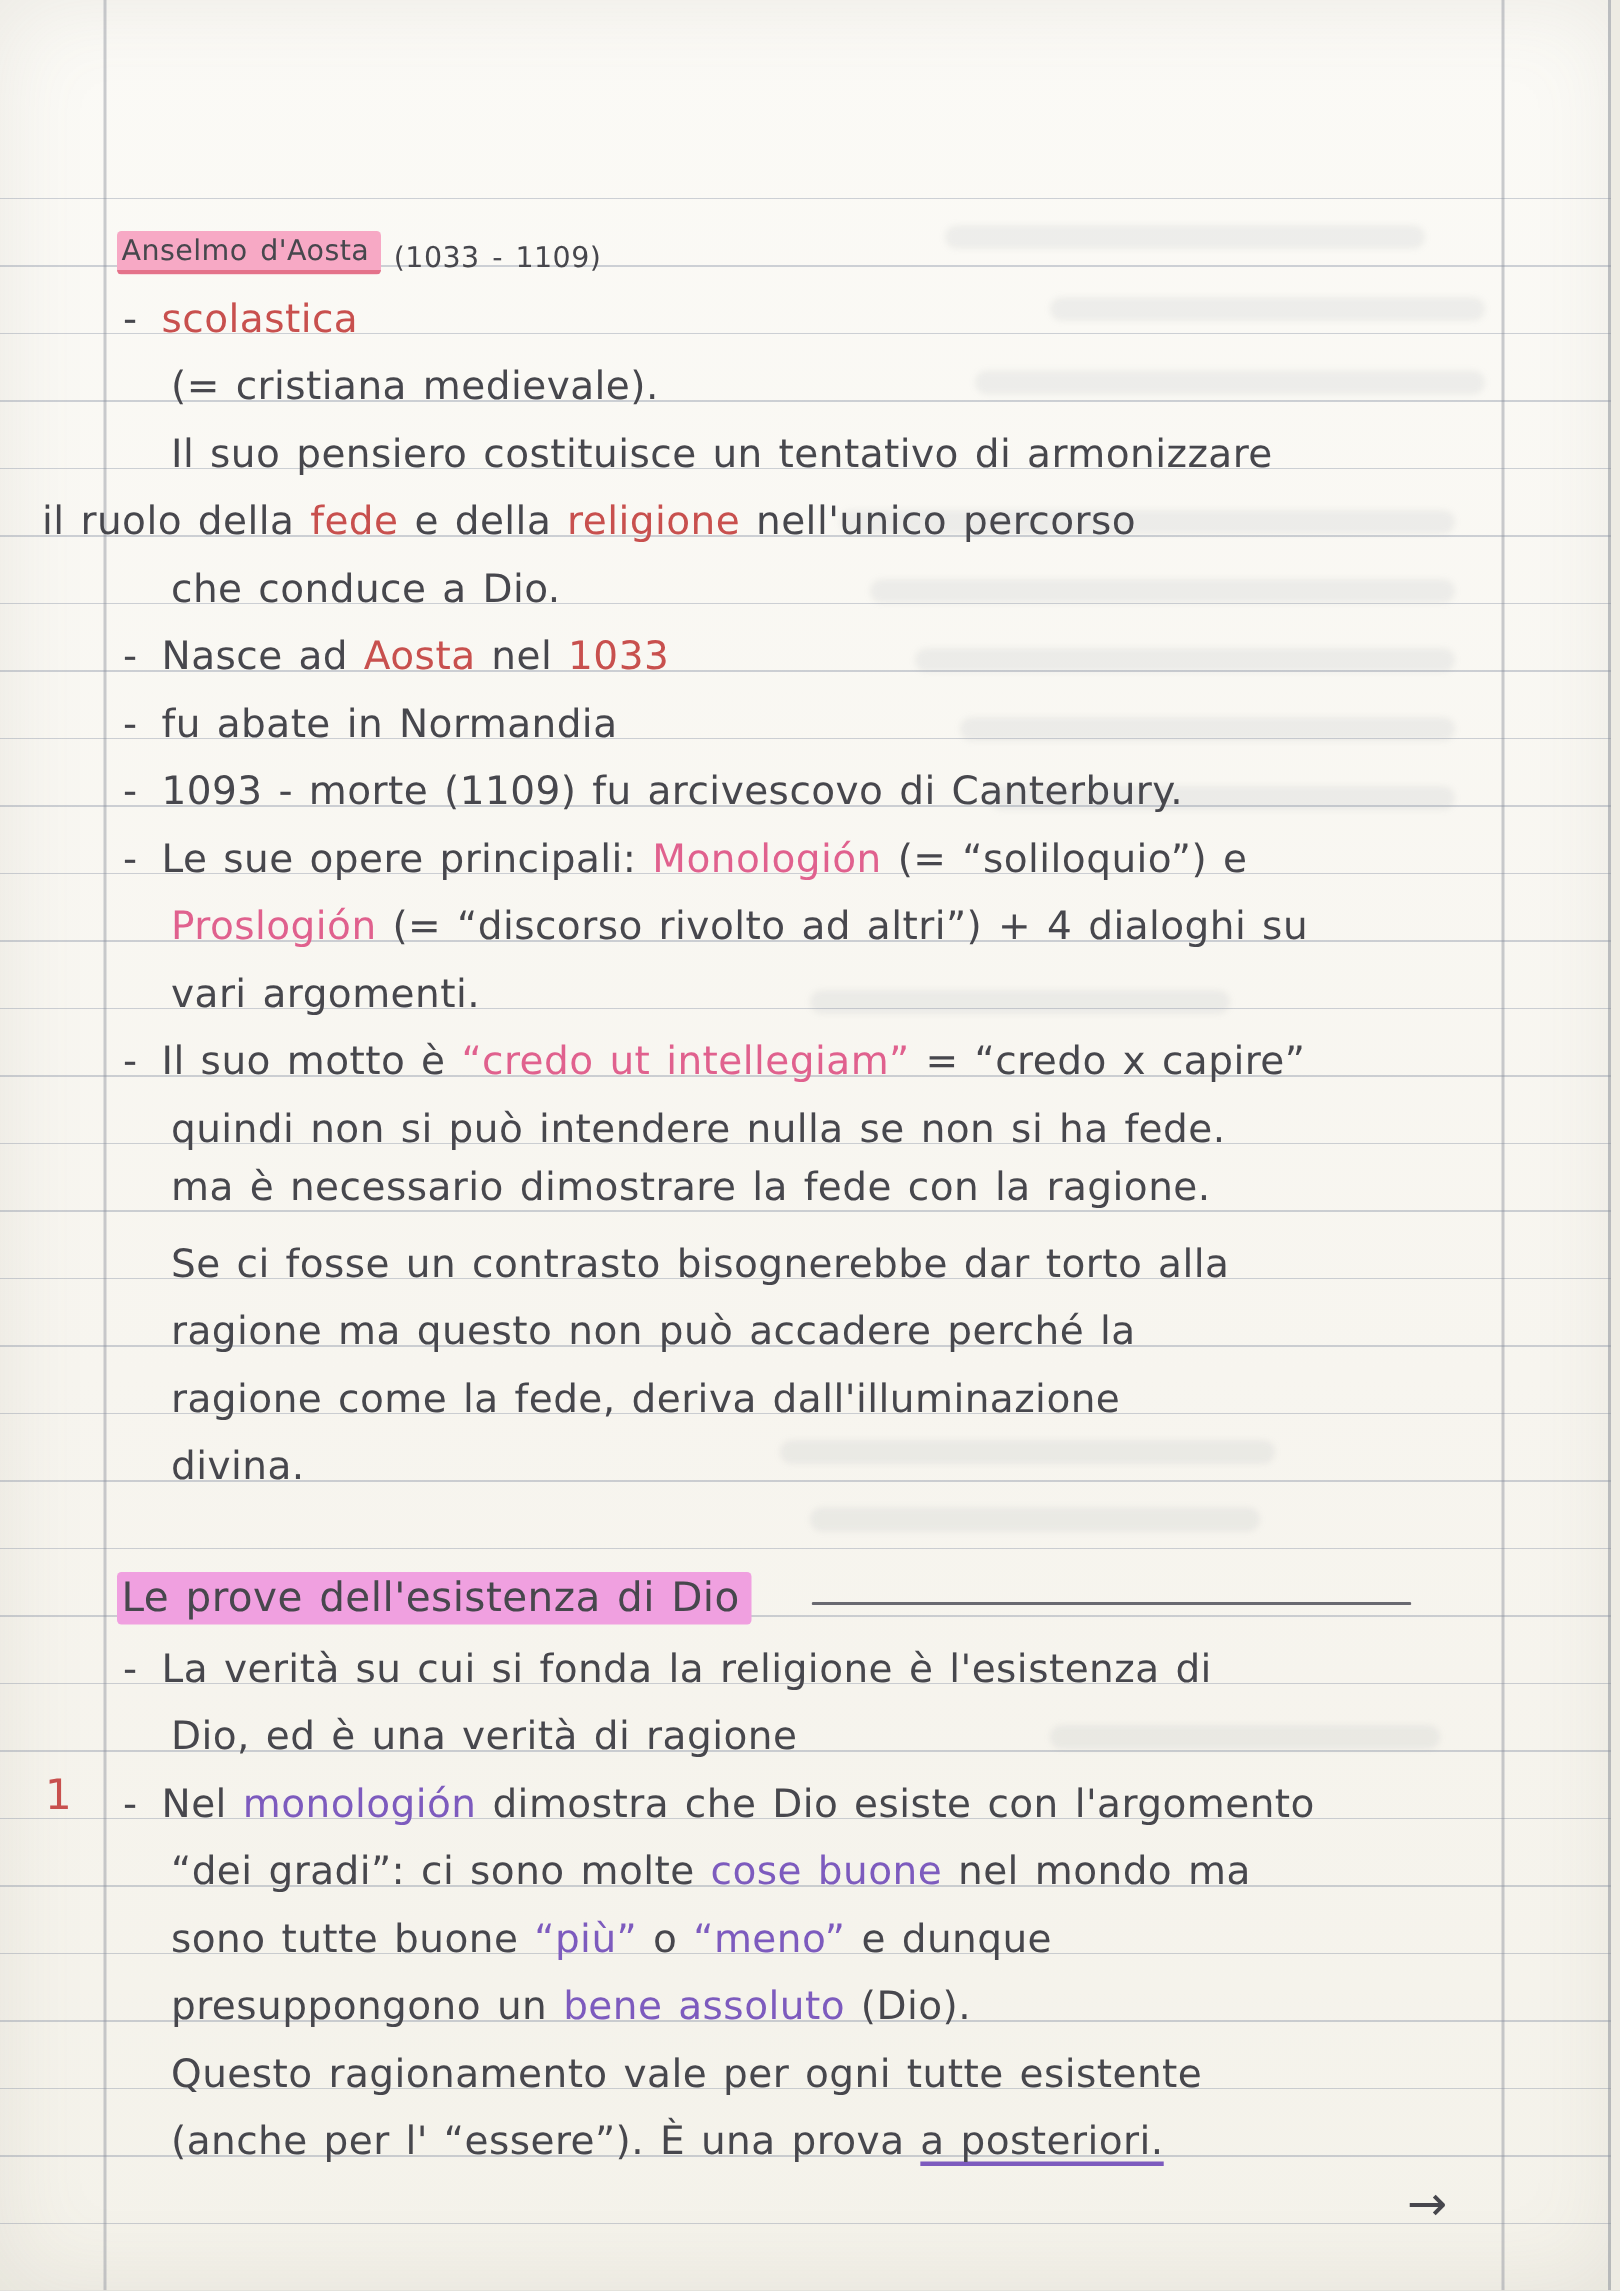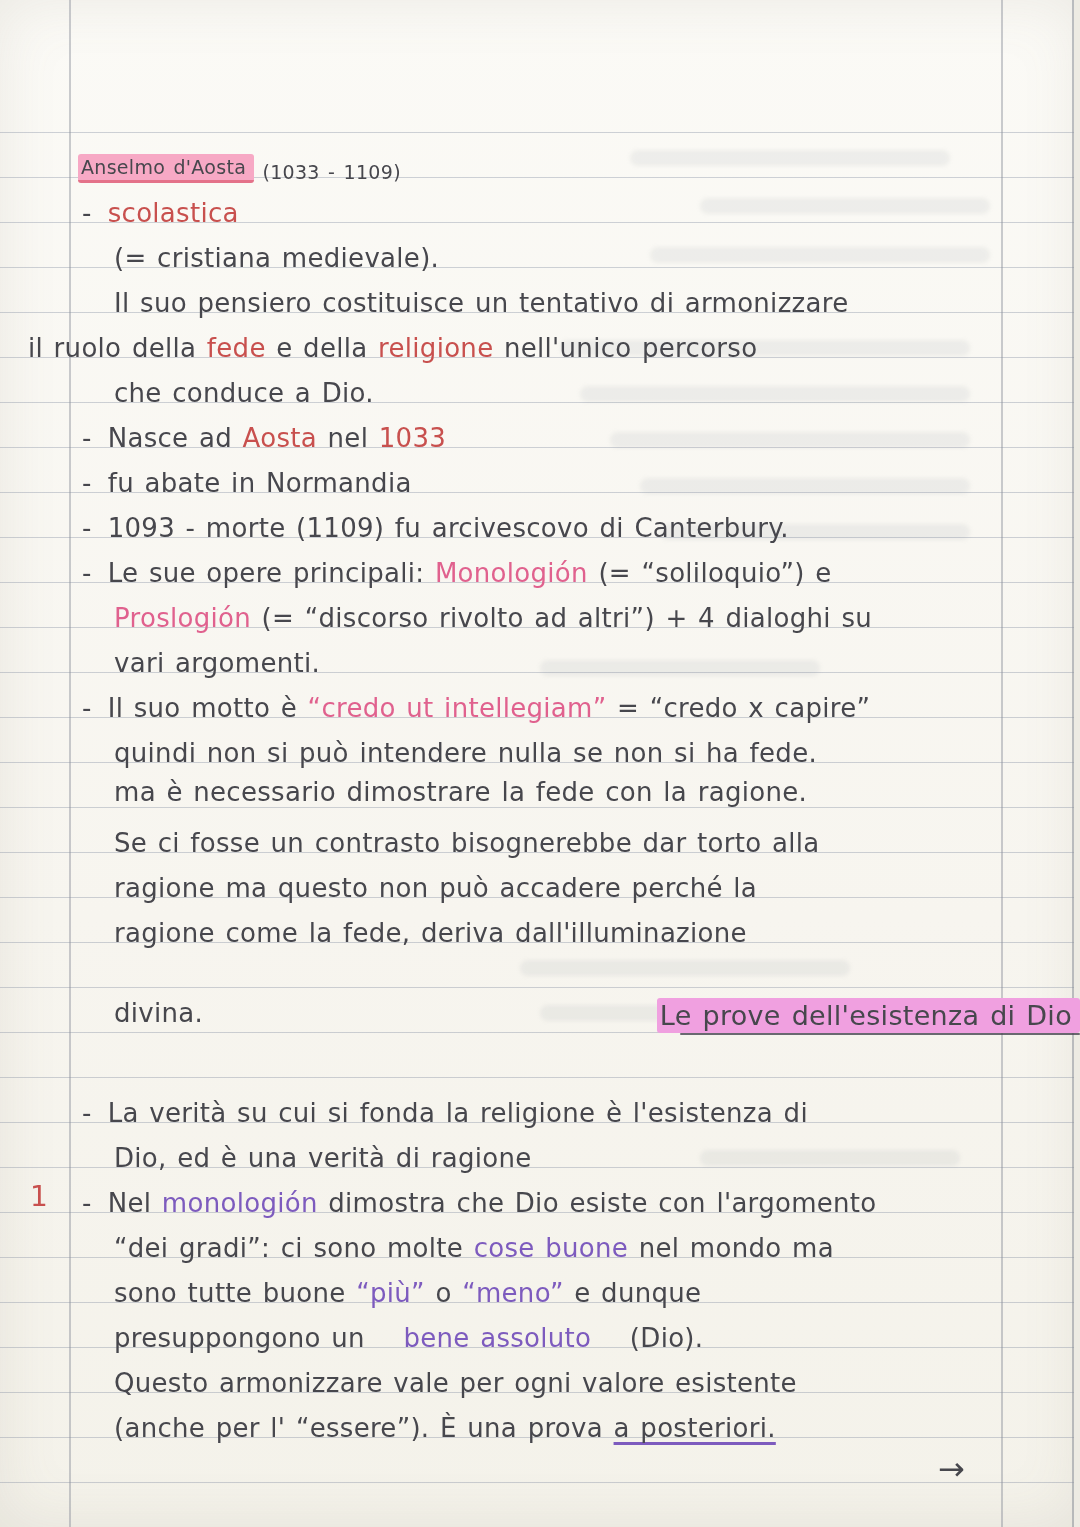--- a/index.html
+++ b/index.html
@@ -174,24 +174,24 @@
       </div>
       <div class="line t-indent" style="top: 816px;">
         <span class="seg c-ink">Se ci fosse un contrasto bisognerebbe dar torto alla</span>
       </div>
       <div class="line t-indent" style="top: 861px;">
         <span class="seg c-ink">ragione ma questo non può accadere perché la</span>
       </div>
       <div class="line t-indent" style="top: 906px;">
         <span class="seg c-ink">ragione come la fede, deriva dall'illuminazione</span>
       </div>
-      <div class="line t-indent" style="top: 986px;">
+      <div class="line t-indent" style="top: 951px;">
         <span class="seg c-ink">divina.</span>
       </div>
-      <div class="line t-header" style="top: 998px; flex-direction: column;">
+      <div class="line t-header" style="top: 1041px;">
         <span class="seg c-ink hl-magenta">Le prove dell'esistenza di Dio</span>
         <div class="hrule"></div>
       </div>
       <div class="line t-bullet" style="top: 1086px;">
         <span class="dash">-</span>
         <span class="seg c-ink">La verità su cui si fonda la religione è l'esistenza di</span>
       </div>
       <div class="line t-indent" style="top: 1131px;">
         <span class="seg c-ink">Dio, ed è una verità di ragione</span>
       </div>
@@ -206,27 +206,27 @@
         <span class="seg c-purple">cose buone</span>
         <span class="seg c-ink"> nel mondo ma</span>
       </div>
       <div class="line t-indent" style="top: 1266px;">
         <span class="seg c-ink">sono tutte buone </span>
         <span class="seg c-purple">“più”</span>
         <span class="seg c-ink"> o </span>
         <span class="seg c-purple">“meno”</span>
         <span class="seg c-ink"> e dunque</span>
       </div>
-      <div class="line t-indent" style="top: 1311px; gap: 28px;">
+      <div class="line t-indent" style="top: 1311px;">
         <span class="seg c-ink">presuppongono un </span>
         <span class="seg c-purple">bene assoluto</span>
         <span class="seg c-ink"> (Dio).</span>
       </div>
       <div class="line t-indent" style="top: 1356px;">
-        <span class="seg c-ink">Questo armonizzare vale per ogni valore esistente</span>
+        <span class="seg c-ink">Questo ragionamento vale per ogni tutte esistente</span>
       </div>
       <div class="line t-indent" style="top: 1401px;">
         <span class="seg c-ink">(anche per l' “essere”). È una prova </span>
         <span class="seg c-ink u">a posteriori.</span>
       </div>
       <div class="line t-arrow" style="top: 1446px;">
         <span class="seg c-ink">→</span>
       </div>
     </div>
 </div>

